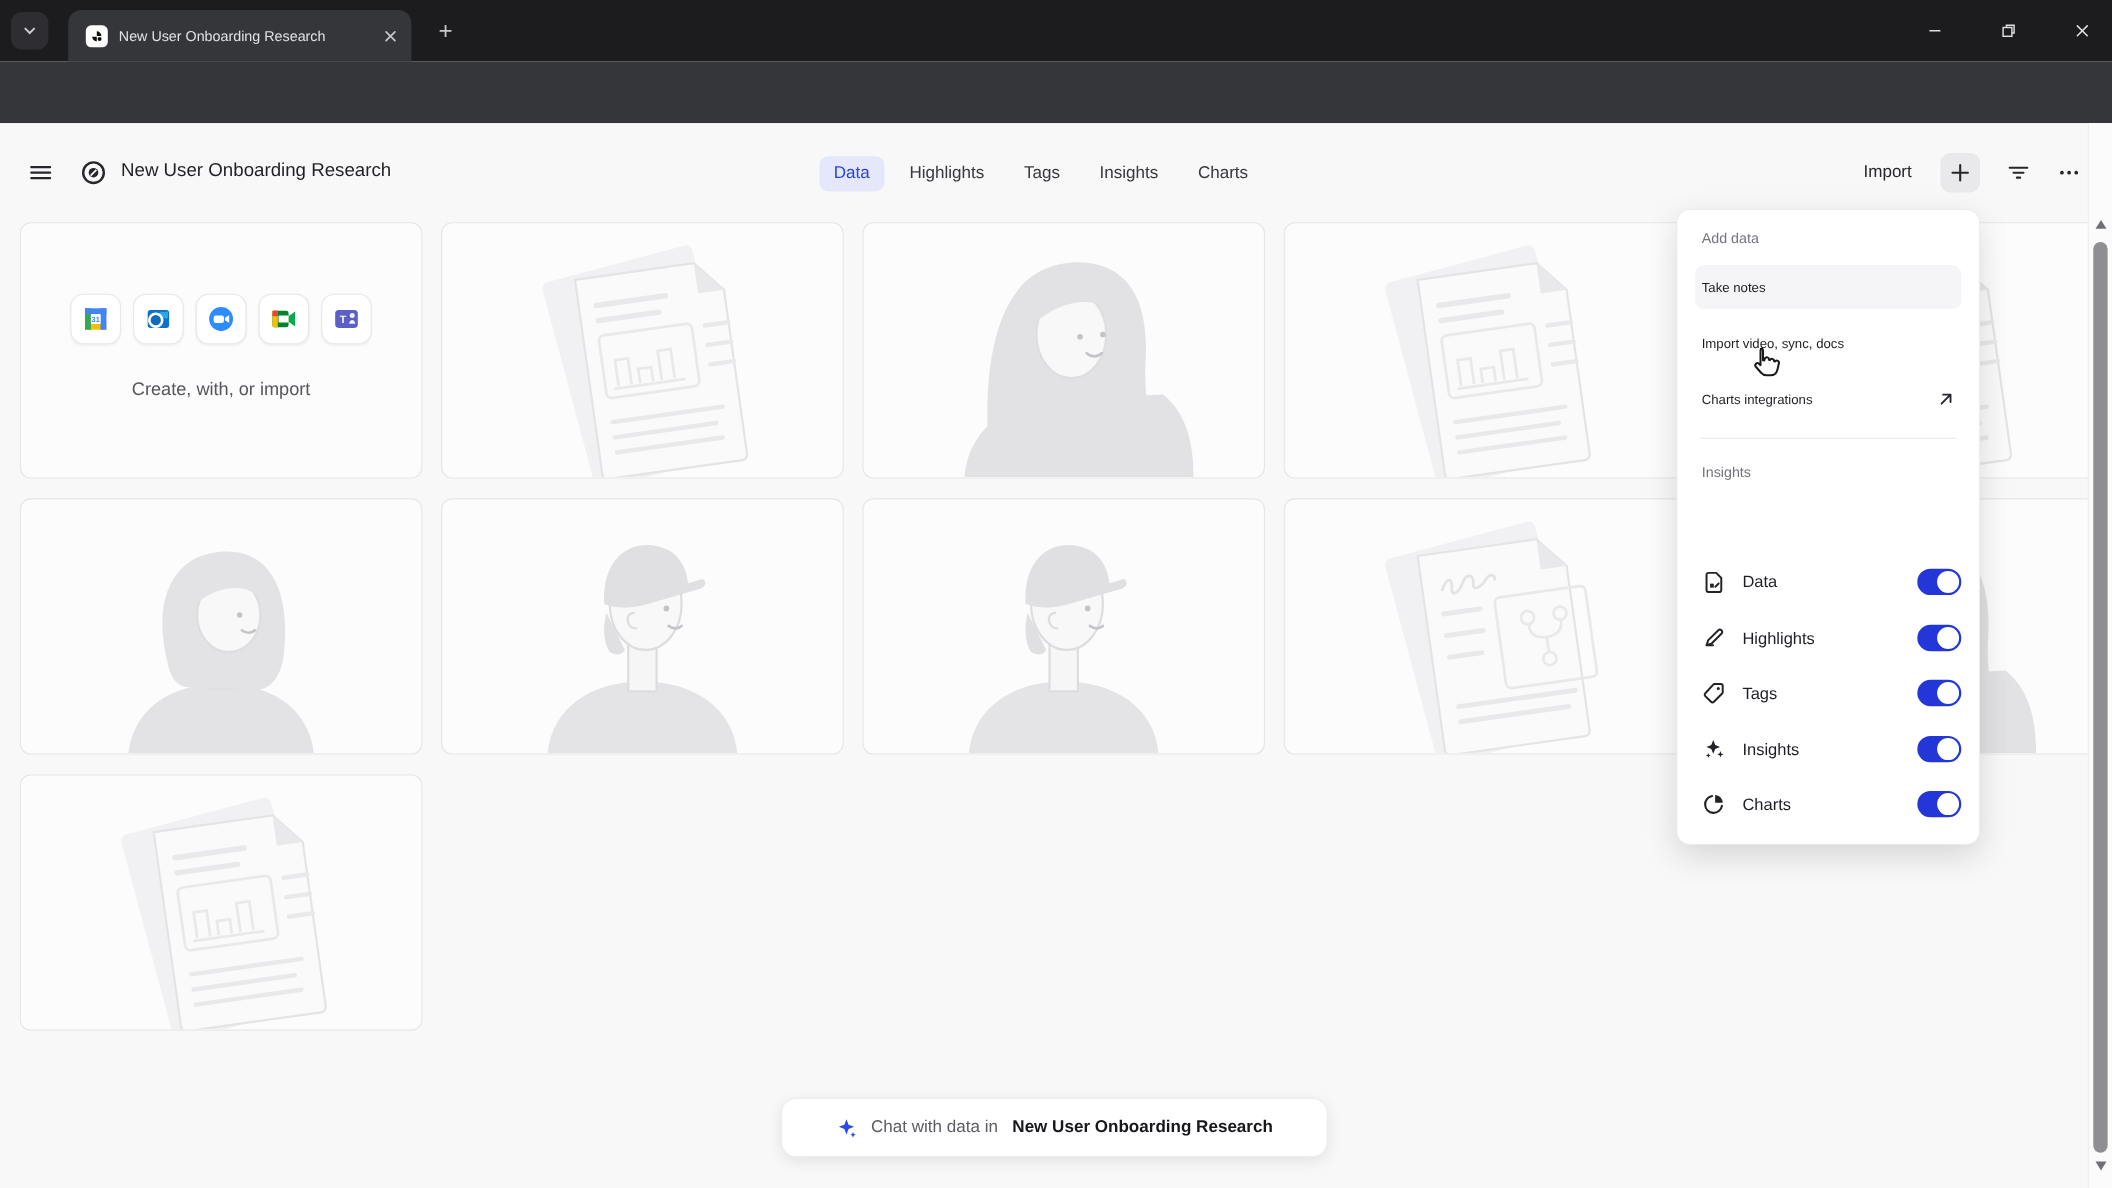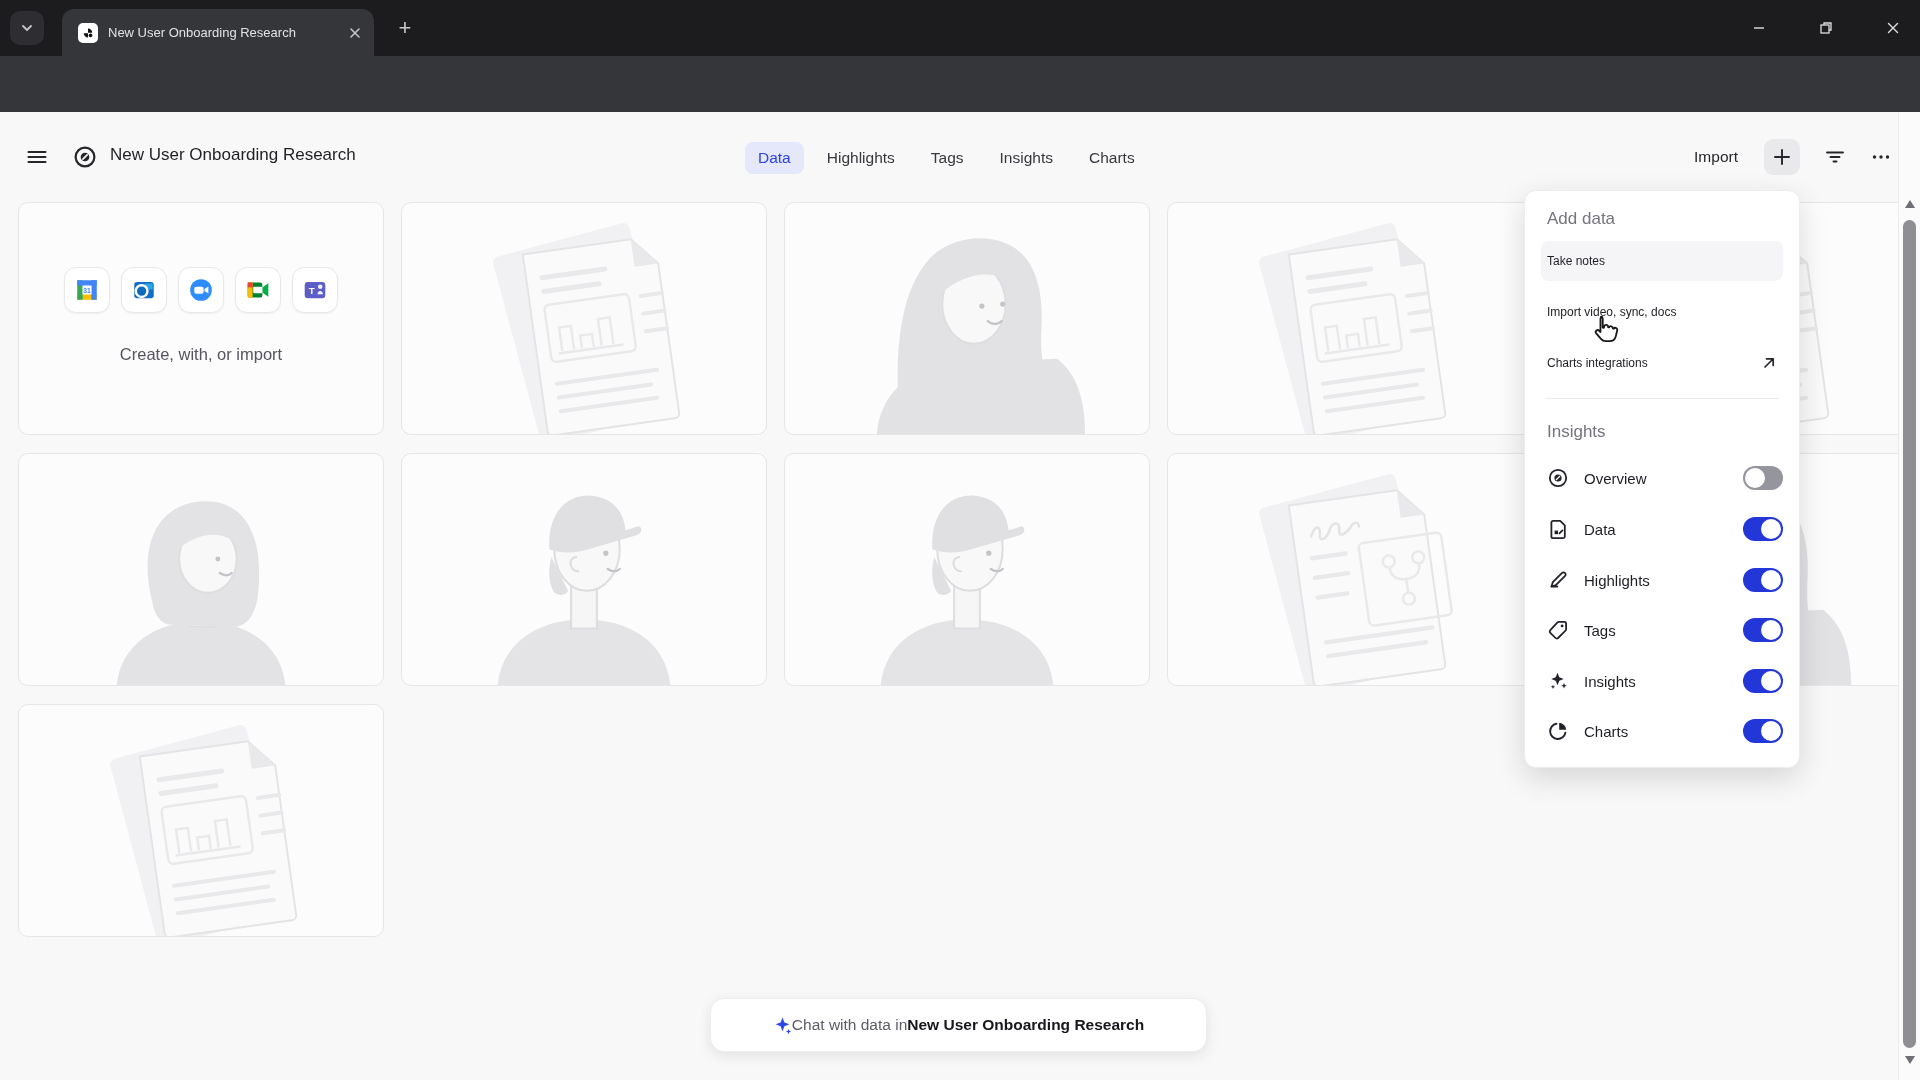--- a/index.html
+++ b/index.html
@@ -52,38 +52,38 @@
     justify-content:flex-start; padding-top:64px; gap:32px; }
   #badge-row { display:flex; gap:11px; }
   .badge { width:46px; height:46px; background:#fff; border:1px solid #e8e8ea;
     border-radius:12px; box-shadow:0 1px 2px rgba(0,0,0,.05);
     display:flex; align-items:center; justify-content:center; }
   #create-label { font-size:16.5px; color:#55555c; }
 
   
   #chat-bar { left:710px; top:886px; width:497px; height:54px; background:#fff;
     border:1px solid #ededef; border-radius:14px; box-shadow:0 4px 14px rgba(0,0,0,.09);
-    display:flex; align-items:center; justify-content:center; gap:0; z-index:6; }
+    display:flex; align-items:center; justify-content:center; gap:13px; z-index:6; }
   #chat-bar .prefix { font-size:15.5px; color:#5c5c64; }
   #chat-bar .proj { font-size:15.5px; color:#17171c; font-weight:700; }
 
   
   #scrollbar { right:0; top:0; width:22px; height:968px; background:#fbfbfb;
     border-left:1px solid #ededef; z-index:4; }
   #sb-up { left:6px; top:88px; width:0; height:0; border-left:5px solid transparent;
     border-right:5px solid transparent; border-bottom:8px solid #6f6f75; }
   #sb-thumb { left:4px; top:108px; width:13px; height:828px; background:#8e8e93; border-radius:7px; }
   #sb-down { left:6px; top:944px; width:0; height:0; border-left:5px solid transparent;
     border-right:5px solid transparent; border-top:8px solid #6f6f75; }
 
   
   #dropdown { left:1524px; top:78px; width:276px; height:578px; background:#fff;
     border:1px solid #ededf0; border-radius:12px; z-index:10;
     box-shadow:0 10px 30px rgba(0,0,0,.14); }
-  .dd-label { position:absolute; left:22px; font-size:17px; color:#74747d; }
+  .dd-label { position:absolute; left:22px; font-size:13px; color:#74747d; }
   .dd-item { position:absolute; left:16px; right:16px; height:40px; border-radius:8px;
     display:flex; align-items:center; justify-content:space-between; padding:0 6px;
     font-size:12px; color:#1e1e24; }
   .dd-item.hover { background:#f5f5f7; }
   .dd-divider { position:absolute; left:20px; right:20px; height:1px; background:#ececef; }
   .dd-row { position:absolute; left:22px; right:16px; height:42px; display:flex;
     align-items:center; gap:15px; font-size:15px; color:#1e1e24; }
   .dd-row .lbl { flex:1; }
   .switch { width:40px; height:24px; border-radius:12px; position:relative; flex:none; }
   .switch.on { background:#2336d8; }
@@ -438,29 +438,20 @@
     <div class="dd-item" style="top:152px">
       <span>Charts integrations</span>
       <svg width="16" height="16" viewBox="0 0 16 16">
           <path d="M4 12L12 4M5.5 3.8h6.7v6.7" fill="none" stroke="#26262c" stroke-width="1.7" stroke-linecap="round" stroke-linejoin="round"></path>
         </svg>
     </div>
 
     <div class="dd-divider" style="top:207px"></div>
     <div class="dd-label" style="top:231px">Insights</div>
 
-    <div class="dd-row" style="top:266px">
-      <svg width="22" height="22" viewBox="0 0 22 22">
-          <circle cx="11" cy="11" r="8.2" fill="none" stroke="#222228" stroke-width="1.8"></circle>
-          <circle cx="11" cy="11" r="3.6" fill="#222228"></circle>
-          <path d="M9 13l4-4" stroke="#fff" stroke-width="1.2"></path>
-        </svg>
-      <span class="lbl">Overview</span>
-      <span class="switch off"></span>
-    </div>
     <div class="dd-row" style="top:317px">
       <svg width="22" height="22" viewBox="0 0 22 22">
           <path d="M6.2 2.8h7l4.6 4.6v11a1.8 1.8 0 0 1-1.8 1.8H6.2a1.8 1.8 0 0 1-1.8-1.8V4.6a1.8 1.8 0 0 1 1.8-1.8z" fill="none" stroke="#222228" stroke-width="1.8" stroke-linejoin="round"></path>
           <rect x="7.6" y="12.6" width="3.4" height="3.6" fill="#222228"></rect>
           <path d="M12.4 15.4l3-3" stroke="#222228" stroke-width="1.8" stroke-linecap="round"></path>
         </svg>
       <span class="lbl">Data</span>
       <span class="switch on"></span>
     </div>
     <div class="dd-row" style="top:368px">

